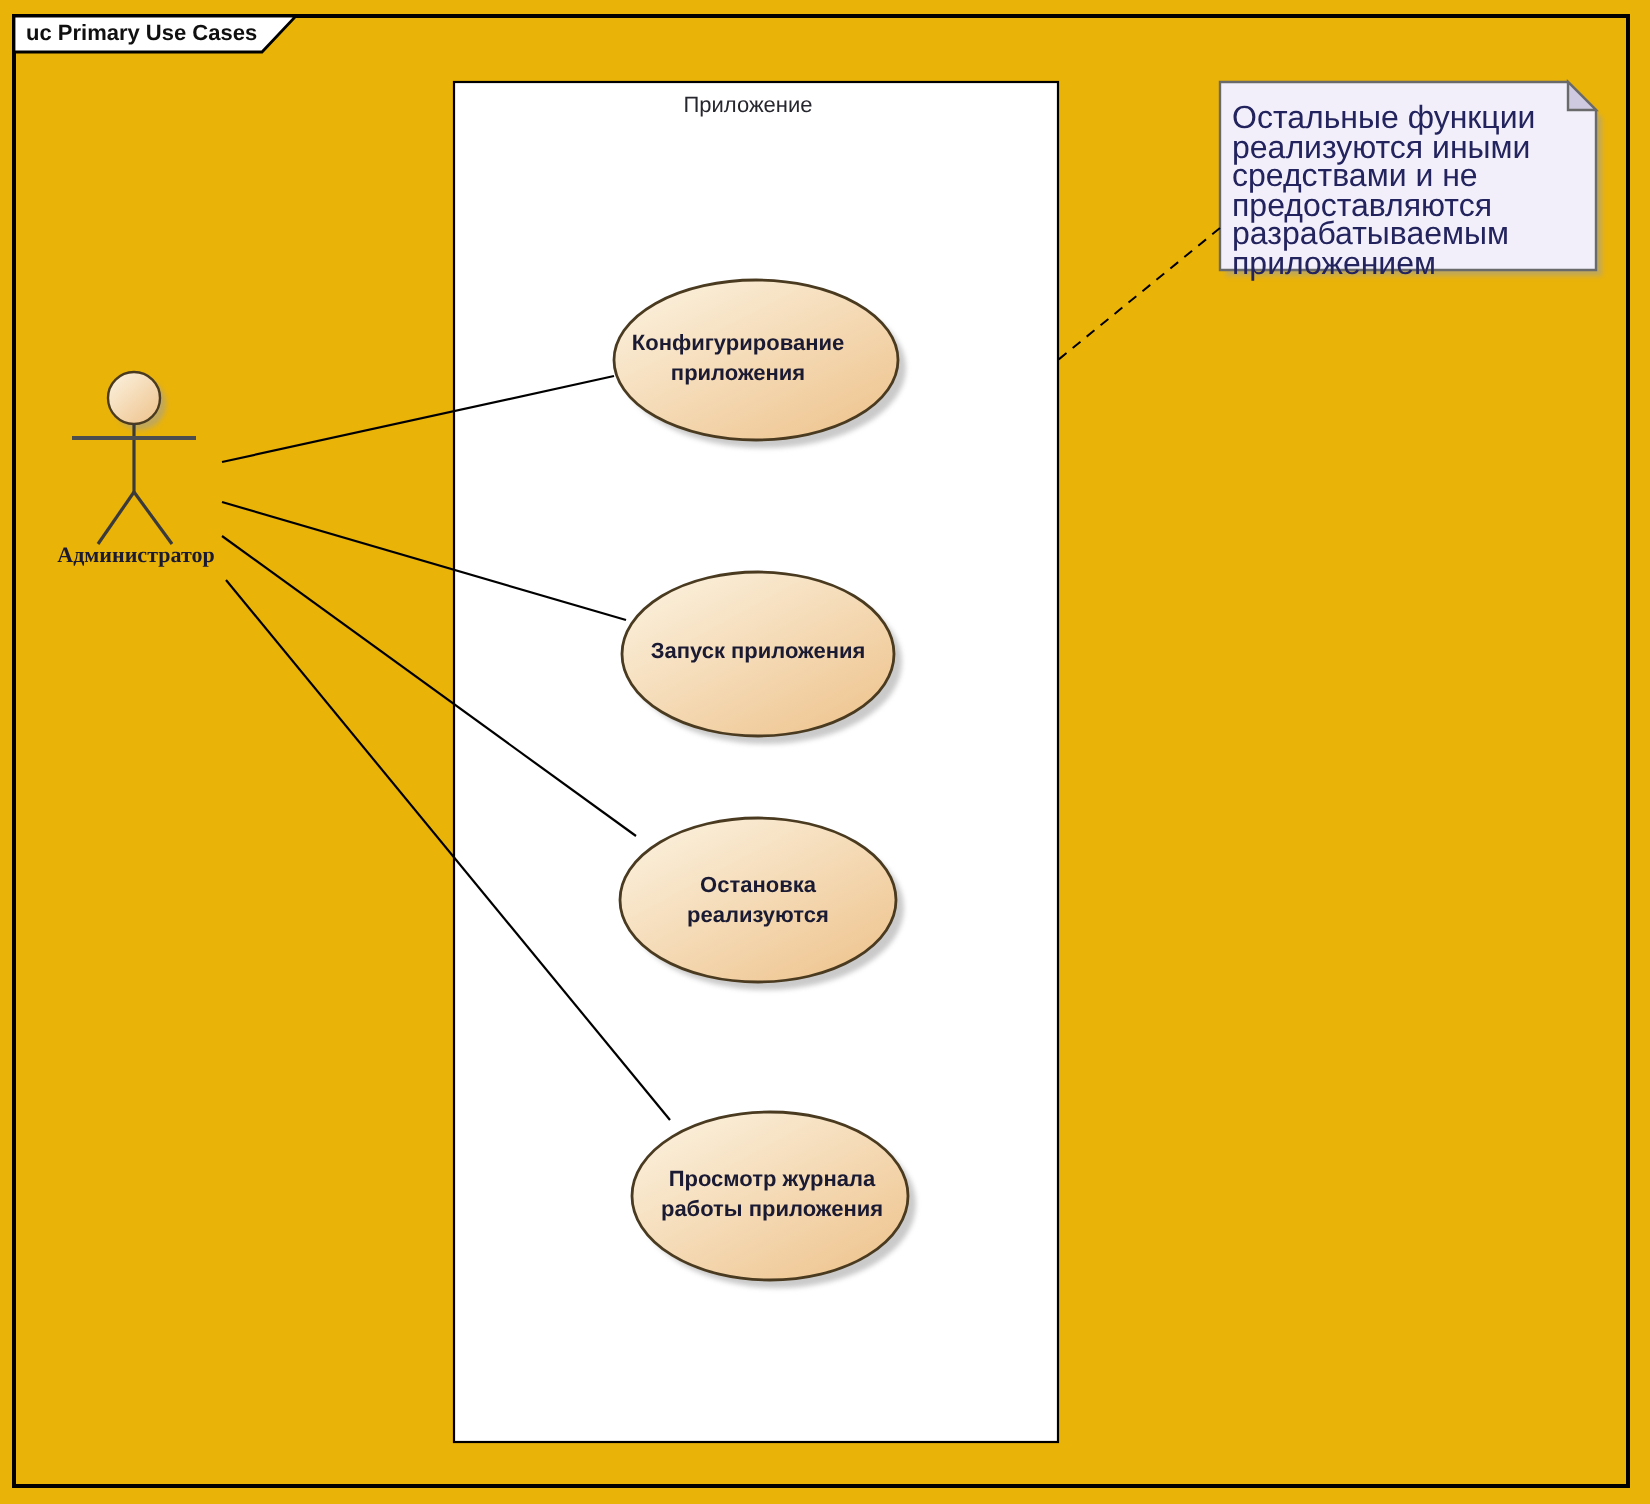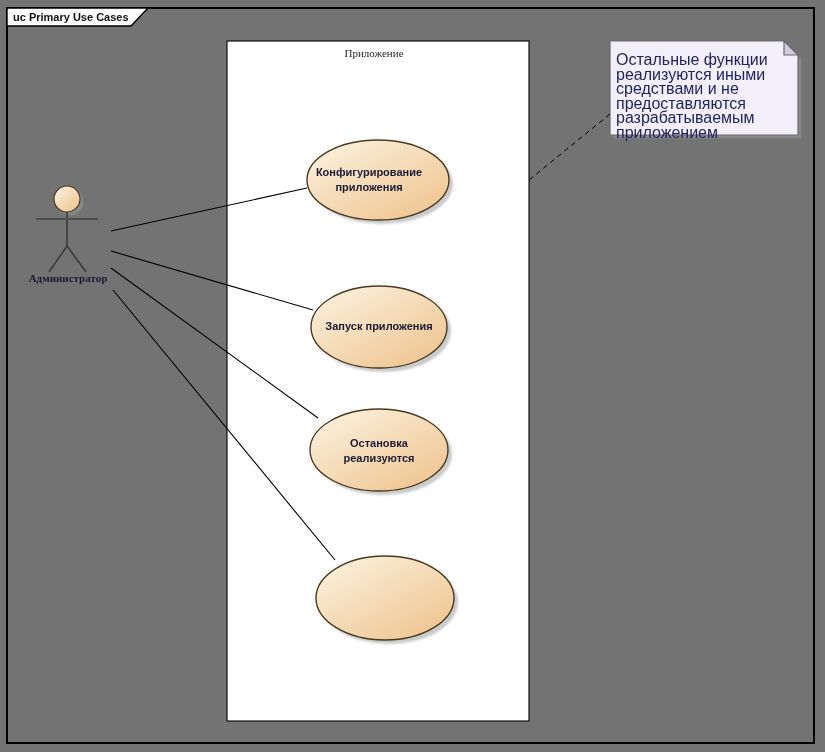--- a/index.html
+++ b/index.html
@@ -1,17 +1,17 @@
 <!DOCTYPE html>
 <html style="--line: #000000; --uc_fill_light: #FCF4E3; --uc_fill_dark: #EEC38D; --uc_border: #4A3B20; --note_fill: #F2EFFA; --note_border: #6A6A6A; --note_fold: #CFCADF; --note_text: #23235E; --text_dark: #1A1A33; --shadow: #9F9F9F;"><head>
 <meta charset="utf-8">
 <style>
   html,body { margin:0; padding:0; background:#fff; }
   .canvas {
-    position:relative; width:825px; height:752px; background:#737373;
+    position:relative; width:825px; height:752px; background:#eab308;
     font-family:"Liberation Sans", sans-serif; overflow:hidden;
   }
   .canvas > svg { position:absolute; left:0; top:0; }
 
   
   .frame-rect { fill:none; stroke:var(--line,#000); stroke-width:2; }
   .frame-tab  { fill:#ffffff; stroke:var(--line,#000); stroke-width:1.4; }
   .boundary   { fill:#ffffff; stroke:var(--line,#000); stroke-width:1.1; }
   .uc-shadow  { fill:var(--shadow,#9f9f9f); opacity:.55; }
   .uc-ellipse { fill:url(#gUC); stroke:var(--uc_border,#4a3b20); stroke-width:1.4; }
@@ -83,26 +83,27 @@
 
     <ellipse class="uc-shadow" filter="url(#soft)" cx="383" cy="454" rx="69" ry="41"></ellipse>
     <ellipse class="uc-ellipse" cx="379" cy="450" rx="69" ry="41"></ellipse>
 
     <ellipse class="uc-shadow" filter="url(#soft)" cx="389" cy="602" rx="69" ry="42"></ellipse>
     <ellipse class="uc-ellipse" cx="385" cy="598" rx="69" ry="42"></ellipse>
   </svg>
 
   <div class="lbl lbl-frame" style="left:13px; top:10px; width:130px;">uc Primary Use Cases</div>
 
-  <div class="lbl lbl-boundary" style="left:227px; top:46px; width:294px;font-family:Liberation Serif, serif;">Приложение</div>
+  <div class="lbl lbl-boundary" style="left:227px; top:46px; width:294px;">Приложение</div>
 
   <div class="lbl" style="left:299px; top:165px; width:140px;">Конфигурирование приложения</div>
 
   <div class="lbl" style="left:309px; top:319px; width:140px;">Запуск приложения</div>
 
   <div class="lbl" style="left:319px; top:436px; width:120px;">Остановка реализуются</div>
 
+  <div class="lbl" style="left:316px; top:583px; width:140px;">Просмотр журнала работы приложения</div>
 
   <div class="lbl" style="left:12px; top:271px; width:112px;font-family:Liberation Serif, serif;">Администратор</div>
 
   <div class="lbl-note" style="left:616px; top:53px; width:178px;">Остальные функции реализуются иными средствами и не предоставляются разрабатываемым приложением</div>
 
 </div>
 
 </body></html>

